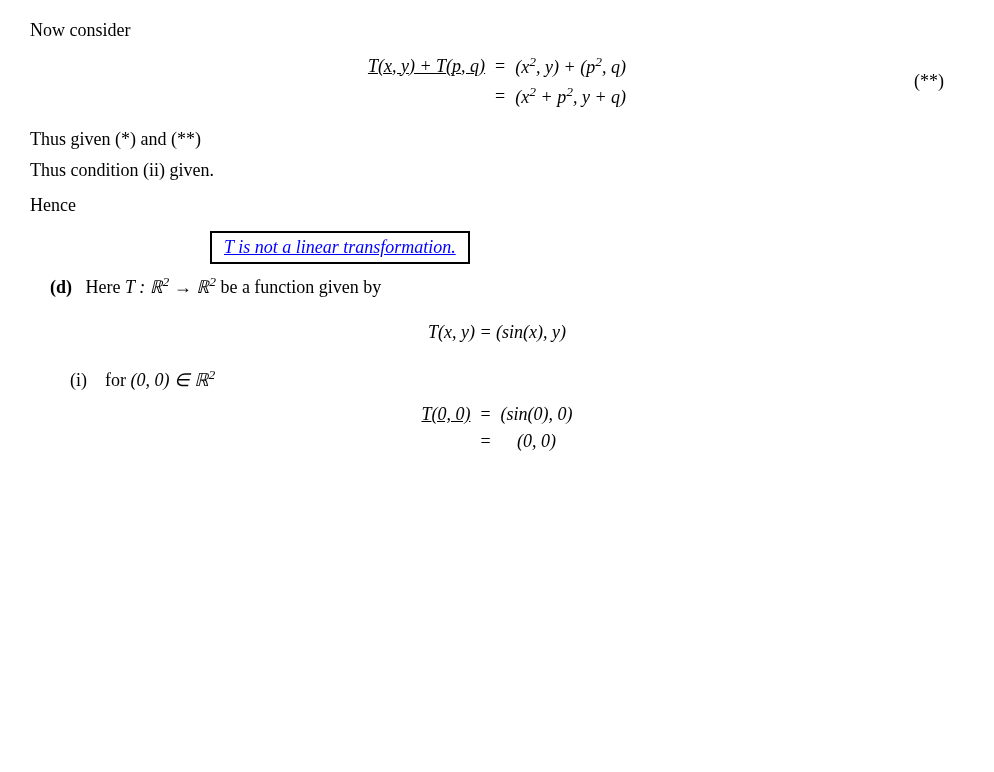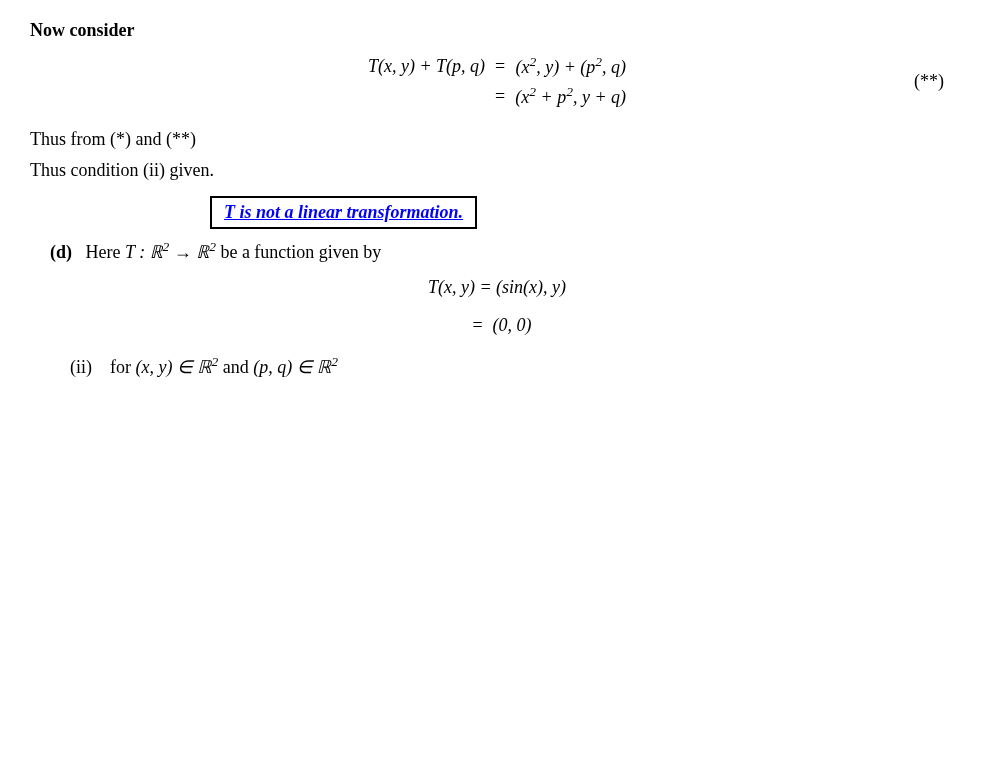--- a/index.html
+++ b/index.html
@@ -14,52 +14,50 @@
       color: #000000;
       width: 994px;
       min-height: 772px;
       padding: 20px 30px;
     }
     .content {
       max-width: 960px;
     }
     .now-consider {
       margin-bottom: 10px;
-      font-weight: bold;
     }
     .math {
       font-style: italic;
     }
     .text-line {
       margin: 4px 0;
       line-height: 1.5;
     }
     .hence-section {
       margin-top: 8px;
     }
     .boxed-statement {
       display: inline-block;
       border: 2px solid #000;
       padding: 4px 12px;
       color: #0000ff;
       font-style: italic;
       margin: 8px 0 8px 180px;
       text-decoration: underline;
-      font-weight: bold;
     }
     .part-d {
       margin: 2px 0 10px 20px;
     }
     .part-label {
       font-weight: bold;
       font-style: normal;
     }
     .center-eq {
       text-align: center;
-      margin: 14px 0;
+      margin: 24px 0;
     }
     .part-i {
       margin: 14px 0 6px 40px;
     }
     .part-ii {
       margin: 14px 0 6px 40px;
     }
     sup {
       font-size: 0.75em;
       vertical-align: super;
@@ -72,27 +70,28 @@
       margin: 0 auto;
       border-collapse: collapse;
     }
     .eq-table td {
       padding: 3px 0;
       white-space: nowrap;
     }
     .eq-table .lhs-cell {
       text-align: center;
       padding-right: 6px;
+      text-decoration: underline;
     }
     .eq-table .op-cell {
       text-align: center;
       padding: 0 4px;
     }
     .eq-table .rhs-cell {
-      text-align: right;
+      text-align: center;
       padding-left: 6px;
     }
     .star-star {
       position: absolute;
       right: 20px;
       top: 50%;
       transform: translateY(-50%);
       font-style: normal;
     }
   </style>
@@ -123,59 +122,71 @@
         <td class="rhs-cell">
           <span class="math">(<i>x</i><sup>2</sup> + <i>p</i><sup>2</sup>, <i>y</i> + <i>q</i>)</span>
         </td>
       </tr>
     </tbody>
       </table>
     <span class="star-star">(**)</span>
   </div>
 
   <div class="text-line">
-    <span>Thus from (*) and (**)</span>
+    <span>Thus given (*) and (**)</span>
   </div>
 
 
   <div class="text-line">
     <span>Thus condition (ii) given.</span>
   </div>
 
+  <div class="text-line hence-section">
+    <span>Hence</span>
+  </div>
 
   <div>
     <span class="boxed-statement">
       <span>T  is not a linear transformation.</span>
     </span>
   </div>
 
   <div class="part-d">
     <span class="part-label">(d)</span>
     &nbsp;
     <span>Here <span class="math"><i>T</i> : ℝ<sup>2</sup> → ℝ<sup>2</sup></span> be a function given by</span>
   </div>
 
   <div class="center-eq">
     <span class="math"><i>T</i>(<i>x</i>, <i>y</i>) = (sin(<i>x</i>), <i>y</i>)</span>
   </div>
 
+  <div class="part-i">
+    <span>(i)</span>
+    &nbsp;&nbsp;
+    <span>for <span class="math">(0, 0) ∈ ℝ<sup>2</sup></span></span>
+  </div>
 
   <div class="block-wrapper">
     <table class="eq-table">
       <tbody>
+          <tr>
+        <td class="lhs-cell">
+          <span class="math"><i>T</i>(0, 0)</span>
+        </td>
+        <td class="op-cell">=</td>
+        <td class="rhs-cell">
+          <span class="math">(sin(0), 0)</span>
+        </td>
+      </tr>
       <tr>
         <td class="lhs-cell"></td>
         <td class="op-cell">=</td>
         <td class="rhs-cell">
           <span class="math">(0, 0)</span>
         </td>
       </tr>
     </tbody>
       </table>
   </div>
 
-  <div class="part-ii">
-    <span>(ii)</span>
-    &nbsp;&nbsp;
-    <span>for <span class="math">(<i>x</i>, <i>y</i>) ∈ ℝ<sup>2</sup></span> and <span class="math">(<i>p</i>, <i>q</i>) ∈ ℝ<sup>2</sup></span></span>
-  </div>
 
 </div>
 
 </body></html>

